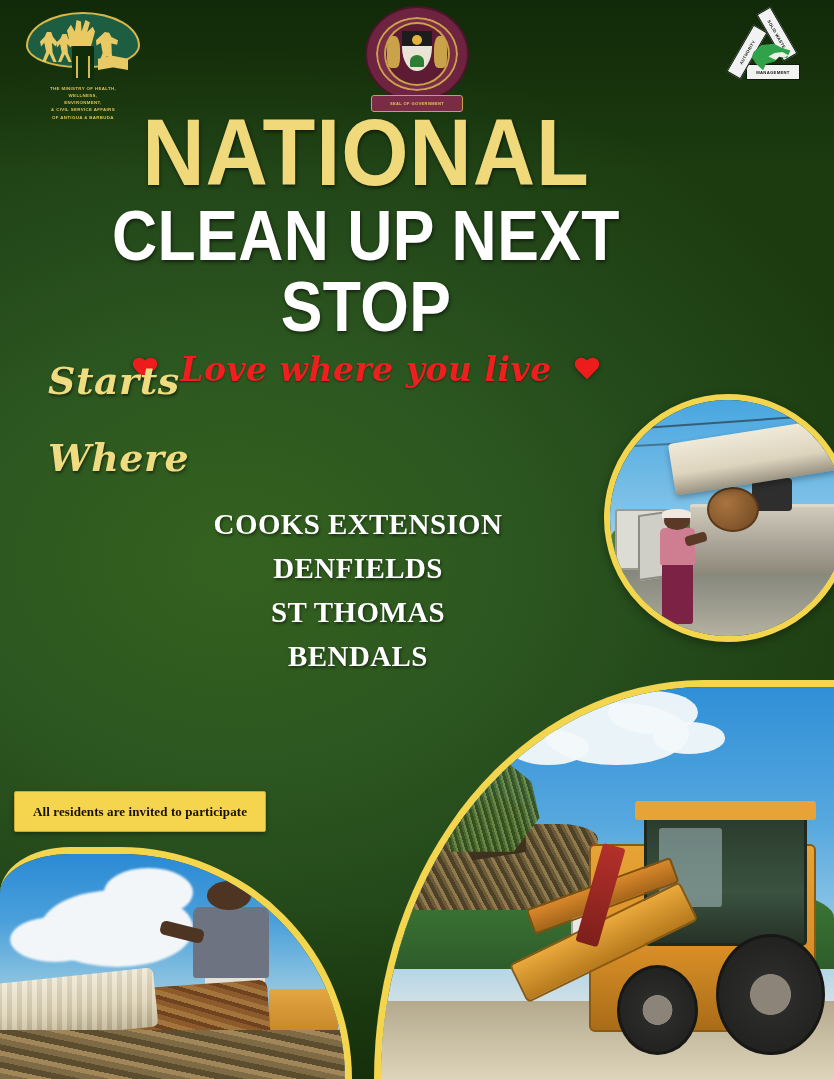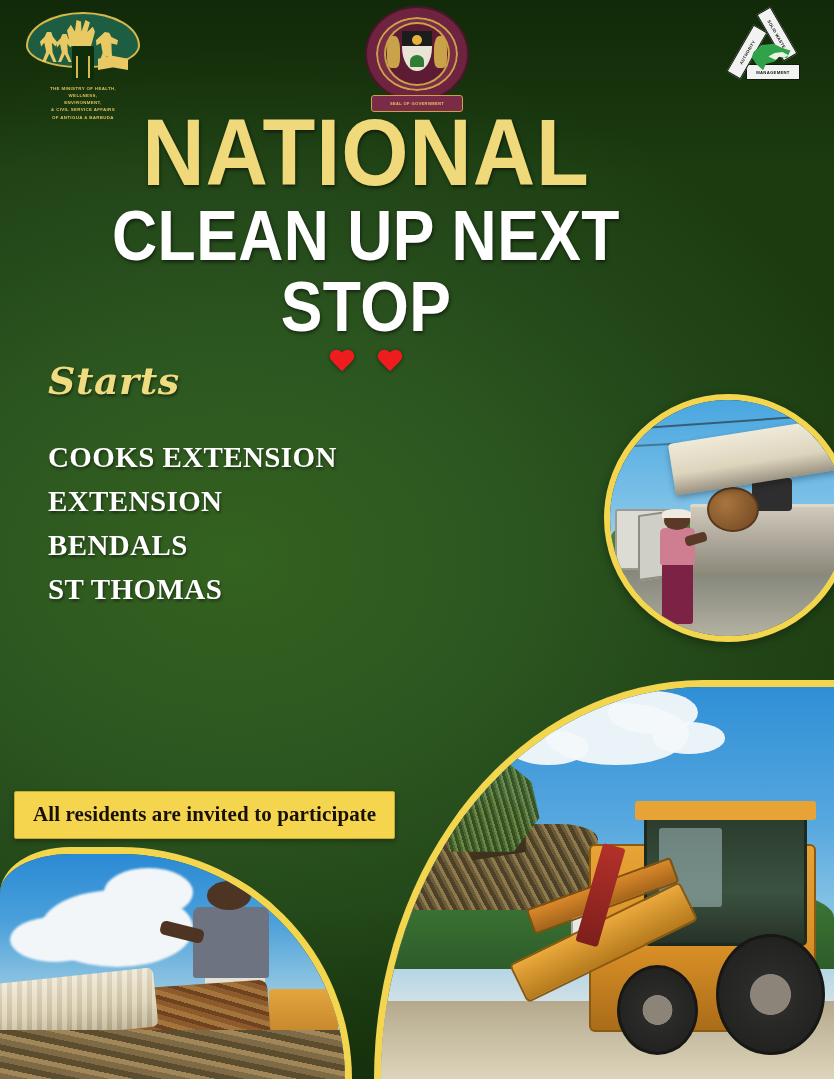--- a/index.html
+++ b/index.html
@@ -212,21 +212,21 @@
   .banner{
     position:absolute; left:14px; top:791px; z-index:7;
     background:#f5d44e;
     border:1px solid #caa92c;
     padding:10px 18px 11px;
     border-radius:2px;
     box-shadow:0 2px 5px rgba(0,0,0,.35);
   }
   .banner span{
     font-family:"Liberation Serif","DejaVu Serif", serif;
-    font-weight:700; font-size:21px; color:#171108; letter-spacing:.1px;
+    font-weight:700; font-size:13px; color:#171108; letter-spacing:.1px;
   }
 
   
   .photo-circle{
     position:absolute; right:-18px; top:394px;
     width:248px; height:248px; border-radius:50%;
     border:6px solid #f3d54e;
     overflow:hidden; z-index:4;
     box-shadow:0 3px 10px rgba(0,0,0,.35);
   }
@@ -469,20 +469,21 @@
         <div class="rc-map"></div>
       </div>
     </div>
   </div>
 
   <div class="headline-block">
     <div class="t-national">NATIONAL</div>
     <div class="t-cleanup">CLEAN UP NEXT STOP</div>
     <div class="tagline-row">
       <div class="heart"></div>
+      <div class="t-tagline">Love where you live</div>
       <div class="heart"></div>
     </div>
   </div>
 
   <div class="photo-circle">
     <div class="ph">
       <div class="sc-sky"></div>
       <div class="sc-wire"></div>
       <div class="sc-wire2"></div>
       <div class="sc-pole"></div>
@@ -545,25 +546,26 @@
       <div class="bw-sofa"></div>
       <div class="bw-mattress"></div>
       <div class="bw-pile"></div>
     </div>
   </div>
 
   <div class="content">
     <div class="label-script">Starts</div>
 
     <div class="where-block">
-      <div style="margin-top:14px;">
+      <div class="label-script">Where</div>
+      <div style="margin-top:22px;text-align:center;">
         <div class="loc">COOKS EXTENSION</div>
-        <div class="loc">EXTENSION</div>
+        <div class="loc">DENFIELDS</div>
+        <div class="loc">ST THOMAS</div>
         <div class="loc">BENDALS</div>
-        <div class="loc">ST THOMAS</div>
       </div>
     </div>
   </div>
 
   <div class="banner">
     <span>All residents are invited to participate</span>
   </div>
 
 </div>
 

